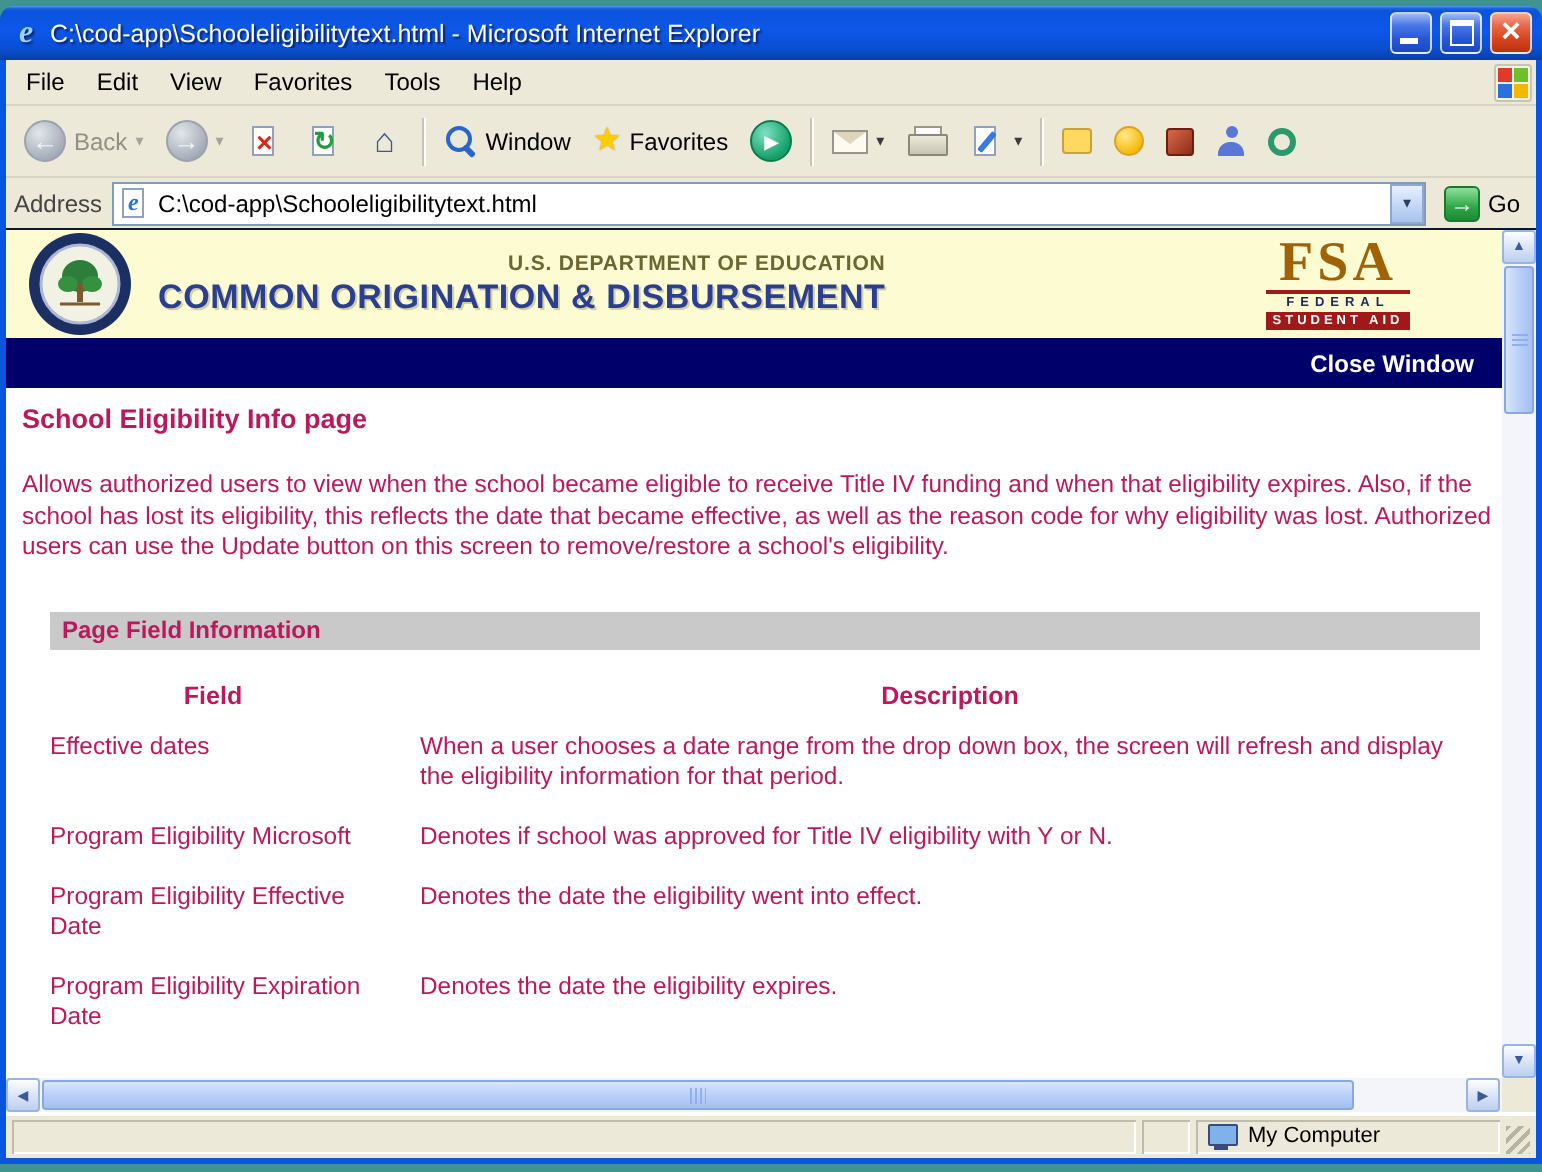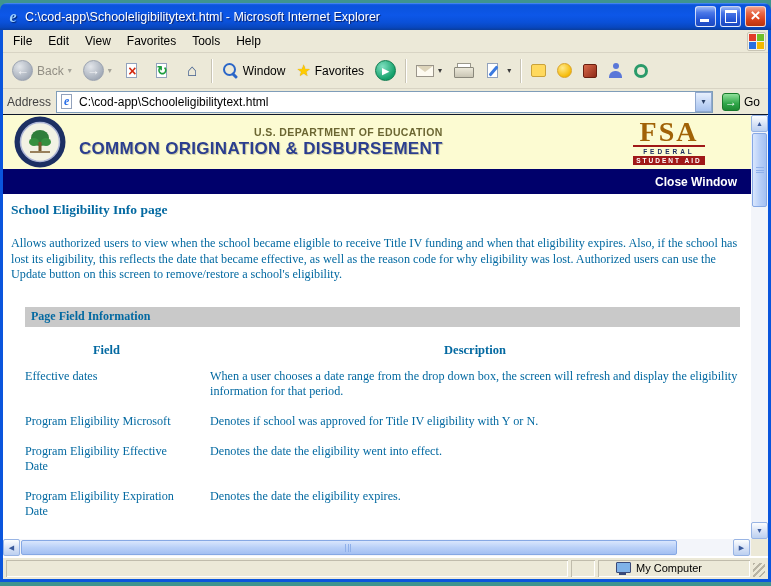--- a/index.html
+++ b/index.html
@@ -91,21 +91,21 @@
   .dept-1 { font-size:10.5px; font-weight:bold; color:#6b6632; letter-spacing:.4px; }
   .dept-2 { font-size:17px; font-weight:bold; color:#2b3e8f; letter-spacing:.3px; text-shadow:1px 1px 0 #cfcfa8; margin-top:1px; }
   .fsa-block { margin-left:auto; margin-right:46px; text-align:center; width:72px; }
   .fsa-big { font-family:"Liberation Serif",serif; font-weight:bold; font-size:28px; line-height:.95; color:#a16207; letter-spacing:2px; }
   .fsa-fed { font-size:6.5px; letter-spacing:3px; color:#1b2a5e; border-top:2px solid #a01818; padding-top:1px; font-weight:bold; }
   .fsa-sa { font-size:6.5px; letter-spacing:2px; color:#fff; background:#a01818; font-weight:bold; margin-top:1px; padding:1px 0; }
 
   .navy-bar { height:25px; background:#00006b; display:flex; align-items:center; justify-content:flex-end; padding-right:14px; flex:none; }
   .close-window { color:#fff; font-weight:bold; font-size:12px; }
 
-  .page-body { flex:1; background:#fff; padding:6px 8px; overflow:hidden; color:#0369a1;font-family:Liberation Serif, serif; }
+  .page-body { flex:1; background:#fff; padding:6px 8px; overflow:hidden; color:#be185d; }
   .page-title { font-size:13.5px; font-weight:bold; margin-top:2px; }
   .intro { margin-top:18px; font-size:12.2px; line-height:1.28; width:736px; }
   .section-bar { margin:24px 0 0 14px; width:715px; background:#c9c9c9; font-weight:bold; font-size:12px; padding:2px 6px 3px; }
   table.fields { margin:10px 0 0 14px; width:715px; border-collapse:collapse; }
   table.fields th { font-size:12.5px; font-weight:bold; text-align:center; padding:6px 0 4px; }
   table.fields td { font-size:12.2px; vertical-align:top; padding:7px 0; line-height:1.28; }
   td.fcol, th.fcol { width:185px; padding-right:22px !important; }
 
   
   .vscroll { width:17px; flex:none; background:#f3f5fa; display:flex; flex-direction:column; align-items:center; }
@@ -118,21 +118,21 @@
   .hthumb { height:15px; width:calc(100% - 92px); margin-left:1px; background:linear-gradient(180deg,#d9e6fd,#b9d0f8 50%,#a4c0f2); border:1px solid #86a8e4; border-radius:2px; position:relative; }
   .hthumb::after { content:""; position:absolute; top:3px; left:calc(50% - 4px); width:8px; height:8px; background:repeating-linear-gradient(90deg,#8fb0ea 0 1px,transparent 1px 2.5px); }
   .htrack { width:56px; height:100%; }
   .sb-corner { width:17px; background:#ece9d8; flex:none; }
 
   
   .statusbar { height:23px; flex:none; background:#ece9d8; border-top:1px solid #fff; box-shadow:inset 0 1px 0 #fff; display:flex; align-items:center; padding:2px 3px; gap:3px; }
   .panel { height:17px; box-shadow:inset 1px 1px 0 #c0bcac, inset -1px -1px 0 #fff; }
   .panel.main { flex:1; }
   .panel.small { width:24px; }
-  .panel.zone { width:152px; display:flex; align-items:center; gap:6px; padding:0 17px; font-size:11px; }
+  .panel.zone { width:152px; display:flex; align-items:center; gap:6px; padding:0 5px; font-size:11px; }
   .comp-icon { position:relative; width:15px; height:13px; flex:none; }
   .comp-icon::before { content:""; position:absolute; top:0; left:1px; width:13px; height:9px; border:1.5px solid #3a4a7a; background:#7fb2e8; border-radius:1px; }
   .comp-icon::after { content:""; position:absolute; bottom:0; left:4px; width:7px; height:2px; background:#3a4a7a; }
   .grip { width:12px; height:14px; background:repeating-linear-gradient(135deg,#b8b4a4 0 2px,transparent 2px 4.5px); align-self:flex-end; }
 </style>
 </head>
 <body>
 
 <div class="window">
 

